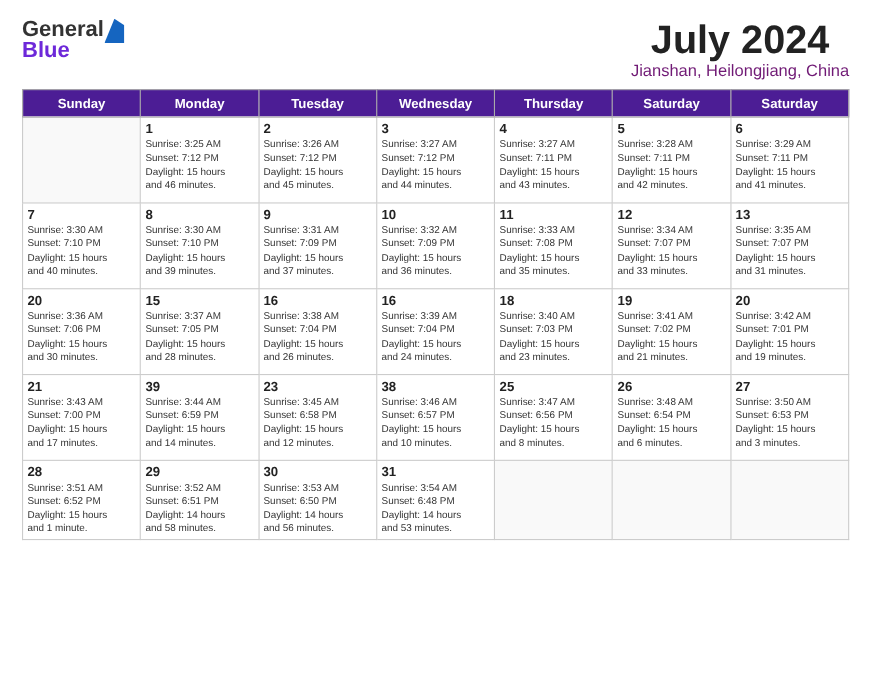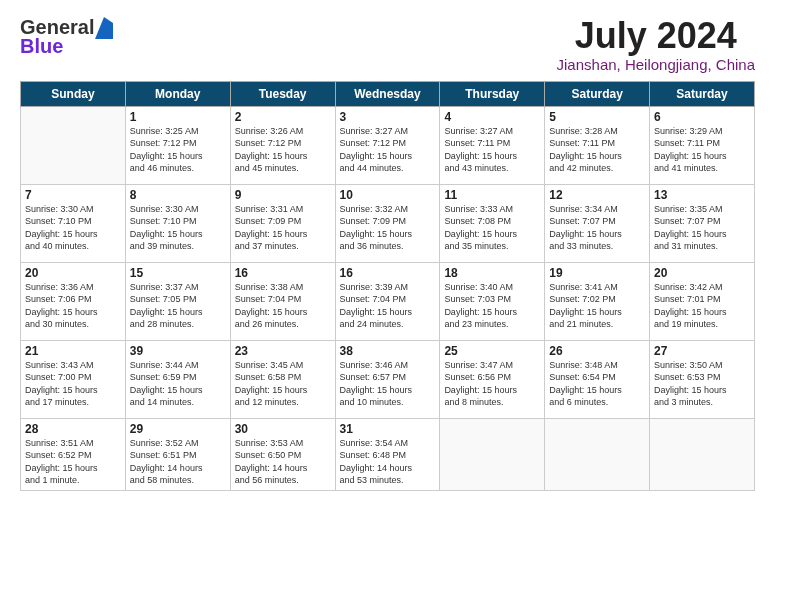--- a/index.html
+++ b/index.html
@@ -6,21 +6,21 @@
     body {
       font-family: Arial, sans-serif;
       background: #fff;
       width: 792px;
       height: 612px;
       overflow: hidden;
     }
     .page {
       width: 792px;
       height: 428px;
-      padding: 16px 37px 10px 20px;
+      padding: 16px 20px 10px 20px;
     }
     .header {
       display: flex;
       justify-content: space-between;
       align-items: flex-start;
       margin-bottom: 8px;
     }
     .logo {
       display: flex;
       flex-direction: column;
@@ -38,21 +38,21 @@
     .location {
       font-size: 15px;
       color: #701a75;
     }
     .calendar {
       width: 100%;
       border-collapse: collapse;
       table-layout: fixed;
     }
     .calendar th {
-      background: #0c4a6e;
+      background: #4c1d95;
       color: #fff;
       text-align: center;
       font-size: 12px;
       font-weight: bold;
       padding: 5px 2px;
       border: 1px solid #aaa;
     }
     .calendar td {
       border: 1px solid #ccc;
       vertical-align: top;

